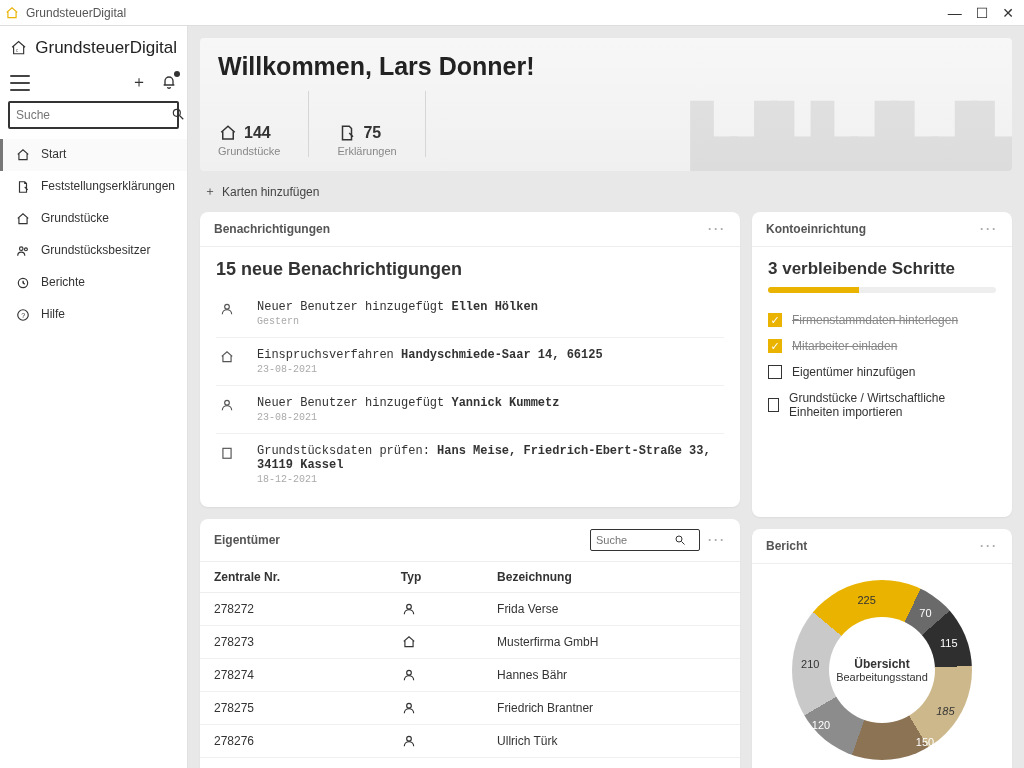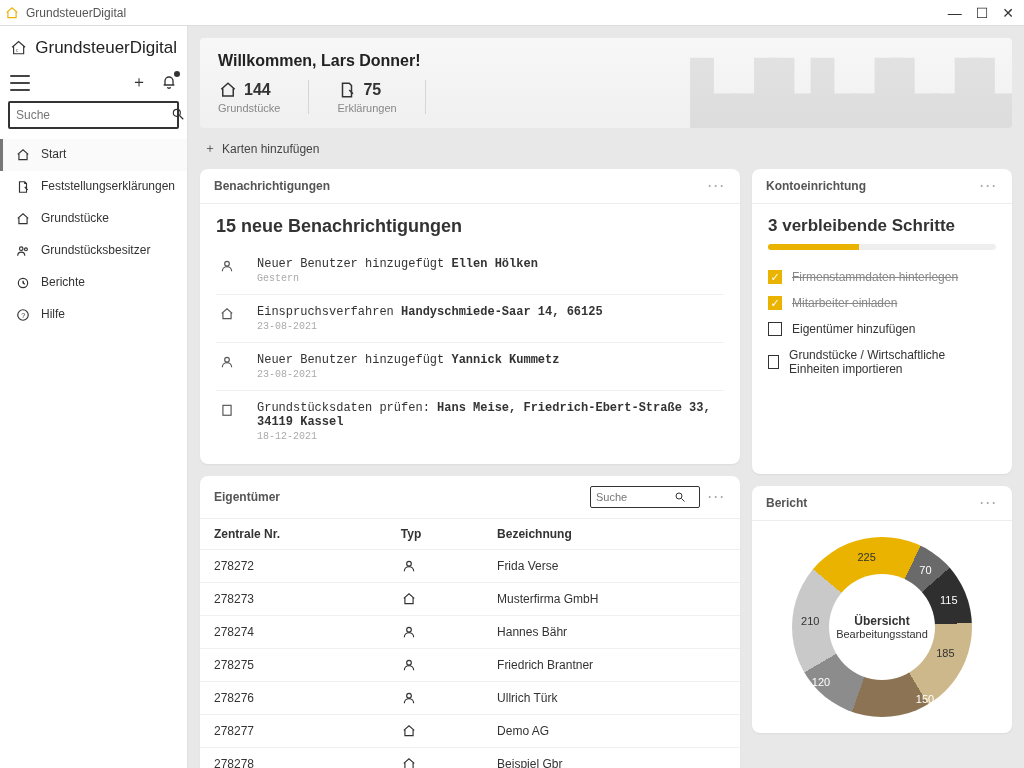--- a/index.html
+++ b/index.html
@@ -32,23 +32,23 @@
 
 .nav { padding: 0 0; }
 .nav-item { display: flex; align-items: flex-start; gap: 10px; padding: 8px 12px; font-size: 12px; cursor: pointer; border-left: 3px solid transparent;}
 .nav-item.active { border-left: 3px solid #777; background: #fafafa; }
 .nav-item .nav-icon { width: 16px; height: 16px; display: flex; align-items: center; justify-content: center; color: #333; }
 
 
 .main-inner { padding: 0 12px; }
 
 .welcome-card { margin-top: 12px; background: linear-gradient(#f7f7f7,#f0f0f0); border-radius: 4px; padding: 14px 18px; position: relative; overflow: hidden; }
-.welcome-title { font-size: 16px; font-weight: 600; color: #222; margin-bottom: 10px; }
+.welcome-title { font-size: 25px; font-weight: 600; color: #222; margin-bottom: 10px; }
 .welcome-stats { display: flex; gap: 28px; }
-.stat { display: flex; flex-direction: column; }
+.stat { display: flex; flex-direction: column; margin-top: 32px; }
 .stat-top { display: flex; align-items: center; gap: 6px; font-size: 16px; font-weight: 600; }
 .stat-top .ico { width: 20px; height: 20px; display:flex; align-items:center; justify-content:center;}
 .stat-sub { font-size: 11px; color: #888; margin-top: 2px; }
 .divider { width: 1px; background: #d6d6d6; }
 
 .add-cards { display: flex; align-items: center; gap: 6px; padding: 12px 4px; font-size: 12px; color: #444; cursor: pointer; }
 
 .columns { display: flex; gap: 12px; }
 .col-left { flex: 1; min-width: 0; }
 .col-right { width: 260px; display: flex; flex-direction: column; gap: 12px; }
@@ -460,21 +460,21 @@
             <div class="donut-wrap">
               <div class="donut" id="donut" style="background: conic-gradient(from -50deg, rgb(233, 179, 0) 0deg, rgb(233, 179, 0) 75.3488deg, rgb(106, 106, 106) 75.3488deg, rgb(106, 106, 106) 98.7907deg, rgb(47, 47, 47) 98.7907deg, rgb(47, 47, 47) 137.302deg, rgb(205, 184, 139) 137.302deg, rgb(205, 184, 139) 199.256deg, rgb(140, 115, 84) 199.256deg, rgb(140, 115, 84) 249.488deg, rgb(140, 140, 140) 249.488deg, rgb(140, 140, 140) 289.674deg, rgb(201, 201, 201) 289.674deg, rgb(201, 201, 201) 360deg);"></div>
               <div class="donut-hole">
                 <div class="t1">Übersicht</div>
                 <div class="t2">Bearbeitungsstand</div>
               </div>
               <div id="donut-labels">
                   <div class="donut-label" style="left: 114.63px; top: 35.6596px; transform: translate(-50%, -50%); color: rgb(51, 51, 51);">225</div>
                   <div class="donut-label" style="left: 173.401px; top: 48.551px; transform: translate(-50%, -50%); color: rgb(255, 255, 255);">70</div>
                   <div class="donut-label" style="left: 196.779px; top: 79.0825px; transform: translate(-50%, -50%); color: rgb(255, 255, 255);">115</div>
-                  <div class="donut-label" style="left: 193.407px; top: 132px; transform: translate(-50%, -50%); color: rgb(51, 51, 51);">185</div>
+                  <div class="donut-label" style="left: 193.407px; top: 147px; transform: translate(-50%, -50%); color: rgb(51, 51, 51); font-style: italic;">185</div>
                   <div class="donut-label" style="left: 137.061px; top: 177.653px; transform: translate(-50%, -50%); color: rgb(255, 255, 255); margin-left: 36px;">150</div>
                   <div class="donut-label" style="left: 69px; top: 161.492px; transform: translate(-50%, -50%); color: rgb(255, 255, 255);">120</div>
                   <div class="donut-label" style="left: 58.2564px; top: 99.9286px; transform: translate(-50%, -50%); color: rgb(51, 51, 51);">210</div>
                 </div>
             </div>
           </div>
         </div>
       </div>
     </div>
   </main>

